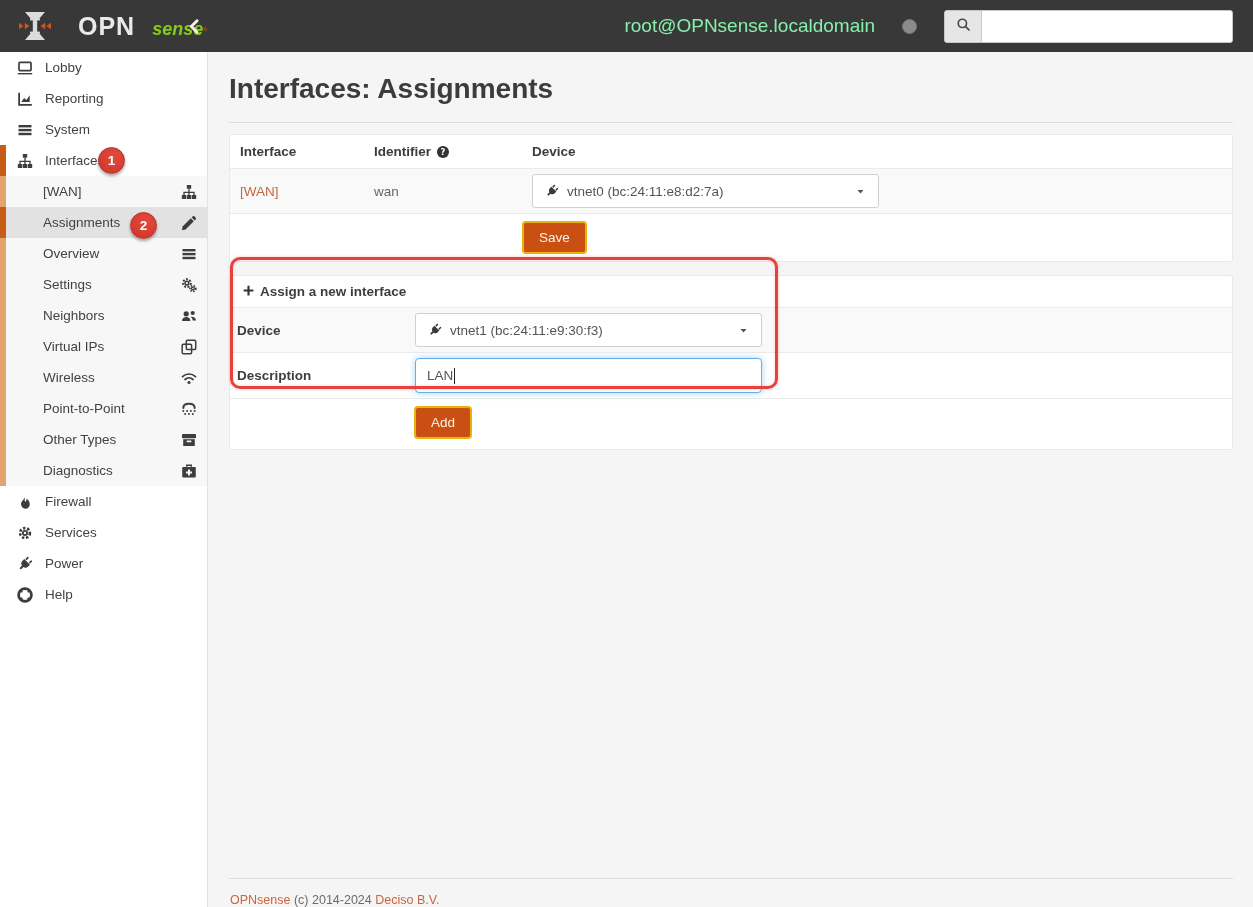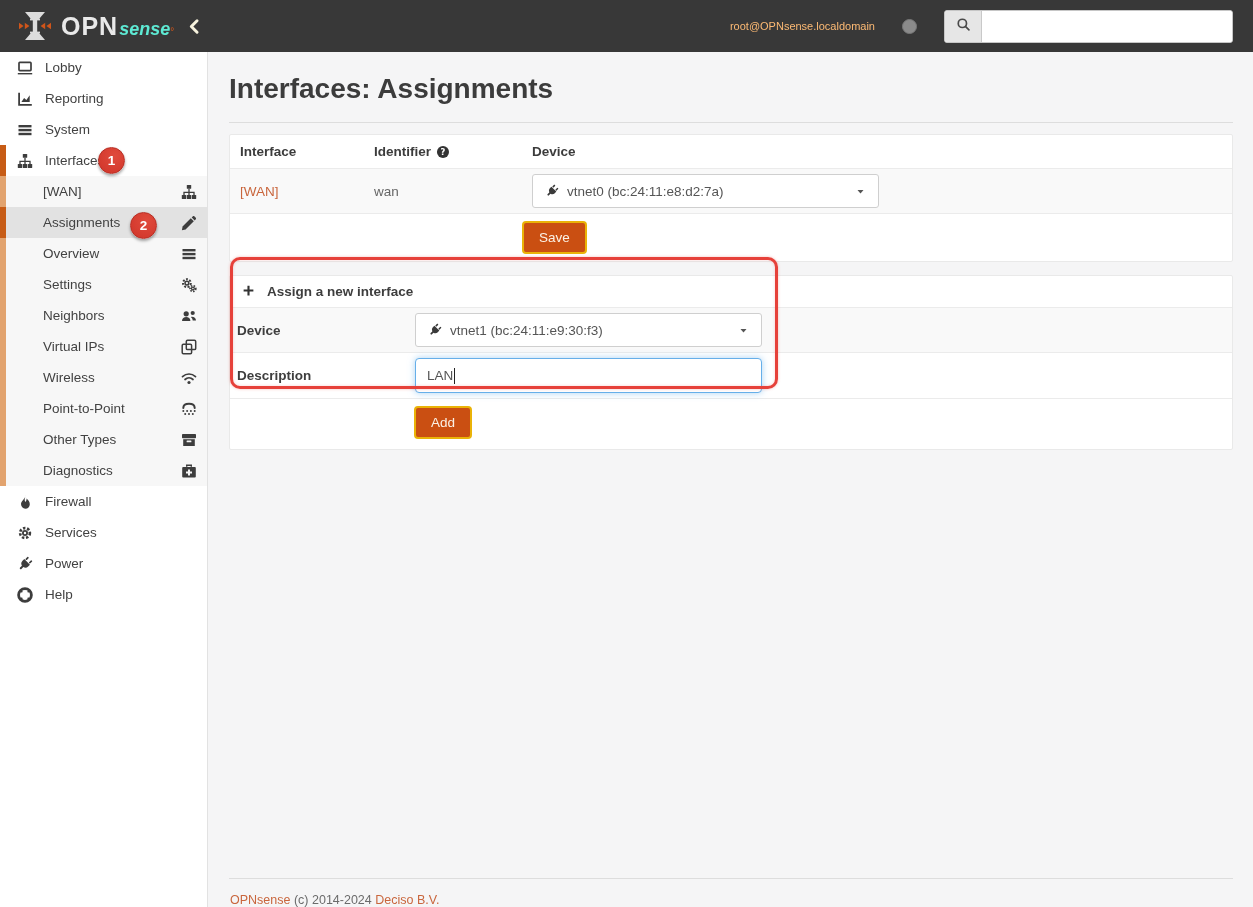--- a/index.html
+++ b/index.html
@@ -2,30 +2,30 @@
 <html style="--stripe-active: #c75c16; --stripe-inactive: #e2a36e; --button-orange: #ca4f12; --link-orange: #c9663d; --focus-blue: #66afe9;"><head>
 <meta charset="utf-8">
 <style>
   * { margin:0; padding:0; box-sizing:border-box; }
   html,body { width:1253px; height:907px; overflow:hidden;
     font-family:"Liberation Sans","DejaVu Sans",sans-serif; font-size:13.5px; color:#444; }
   .page { position:relative; width:1253px; height:907px; background:#f5f5f6; }
 
   
   .topbar { height:52px; background:#383838; display:flex; align-items:center; }
-  .logo-area { width:186px; padding-left:18px; display:flex; align-items:center; gap:9px; }
+  .logo-area { width:186px; padding-left:18px; display:flex; align-items:center; gap:26px; }
   .logo-mark svg { width:34px; height:34px; display:block; }
   .logo-text { display:flex; align-items:baseline; }
   .logo-main { color:#e9e9e9; font-weight:bold; font-size:25px; letter-spacing:1px; }
-  .logo-accent { color:#5eead4; font-weight:bold; font-style:italic; font-size:18px; margin-left:1px;text-align:right; }
+  .logo-accent { color:#84cc16; font-weight:bold; font-style:italic; font-size:18px; margin-left:17px;text-align:right; }
   .logo-deg { color:#d0551a; font-size:10px; vertical-align:super; }
   .collapse-btn { width:26px; height:26px; color:#f7f2dd; cursor:pointer; }
   .collapse-btn svg { width:17px; height:17px; margin-top:5px; }
   .topbar-spacer { flex:1; }
-  .topbar-user { color:#fdba74; font-size:11px; }
+  .topbar-user { color:#86efac; font-size:19px; }
   .topbar-dot { width:15px; height:15px; border-radius:50%; background:#8b8b8b; border:1px solid #787878; margin:0 27px; }
   .search-group { width:289px; height:33px; margin-right:20px; display:flex; border:1px solid #c6c6c6; border-radius:3px; overflow:hidden; background:#fff; }
   .search-addon { width:37px; background:#e6e6e6; border-right:1px solid #c9c9c9; display:flex; align-items:center; justify-content:center; color:#4a4a4a; }
   .search-addon svg { width:15px; height:15px; }
   .search-input { flex:1; border:none; outline:none; padding:0 8px; font-size:13.5px; font-family:inherit; }
 
   
   .body-wrap { display:flex; height:855px; }
   .sidebar { width:208px; background:#fff; border-right:1px solid #e2e2e2; flex-shrink:0; }
   .content { flex:1; display:flex; flex-direction:column; padding:0 20px 0 21px; }
@@ -66,21 +66,21 @@
   .select-box .plug { width:14px; height:14px; color:#3a3a3a; }
   .select-box .plug svg { width:14px; height:14px; display:block; }
   .select-box .caret { margin-left:auto; width:11px; height:11px; color:#555; }
   .select-box .caret svg { width:11px; height:11px; display:block; }
 
   .btn { display:inline-block; background:var(--button-orange); color:#fbf2e6; border:2px solid #eab308;
     border-radius:4px; padding:7px 15px; font-size:13.5px; font-family:inherit; cursor:pointer; }
   .save-row { padding:7px 10px 7px 292px; }
   .add-row { padding:7px 10px 10px 184px; }
 
-  .assign-head { padding:8px 12px; display:flex; align-items:flex-start; gap:12px; font-weight:bold; color:#3e3e3e; }
+  .assign-head { padding:8px 12px; display:flex; align-items:flex-start; gap:5px; font-weight:bold; color:#3e3e3e; }
   .assign-head .plus { width:13px; height:13px; color:#333; }
   .assign-head .plus svg { width:13px; height:13px; display:block; }
   .form-row { display:grid; grid-template-columns:185px 1fr; width:100%; align-items:center; }
   .form-row > .flabel { padding:5px 10px 5px 7px; font-weight:bold; color:#3e3e3e; }
   .form-row > .fval { padding:5px 10px 5px 0; }
   .text-input { width:347px; height:35px; border:1px solid var(--focus-blue); border-radius:4px;
     box-shadow:0 0 7px rgba(102,175,233,.55); display:flex; align-items:center; padding:0 11px; color:#555; background:#fff; }
   .caret-bar { display:inline-block; width:1px; height:16px; background:#222; margin-left:1px; }
 
   

